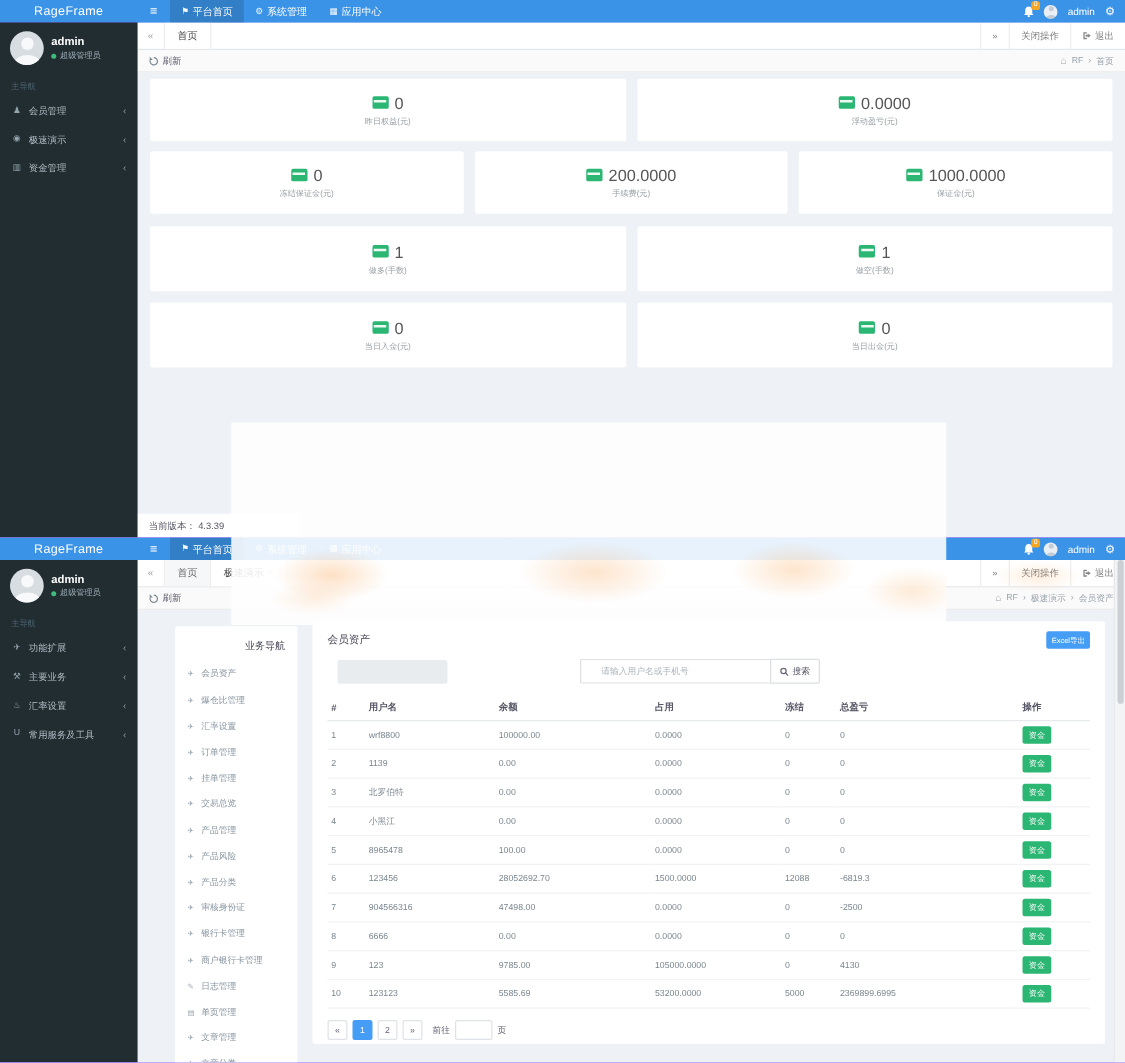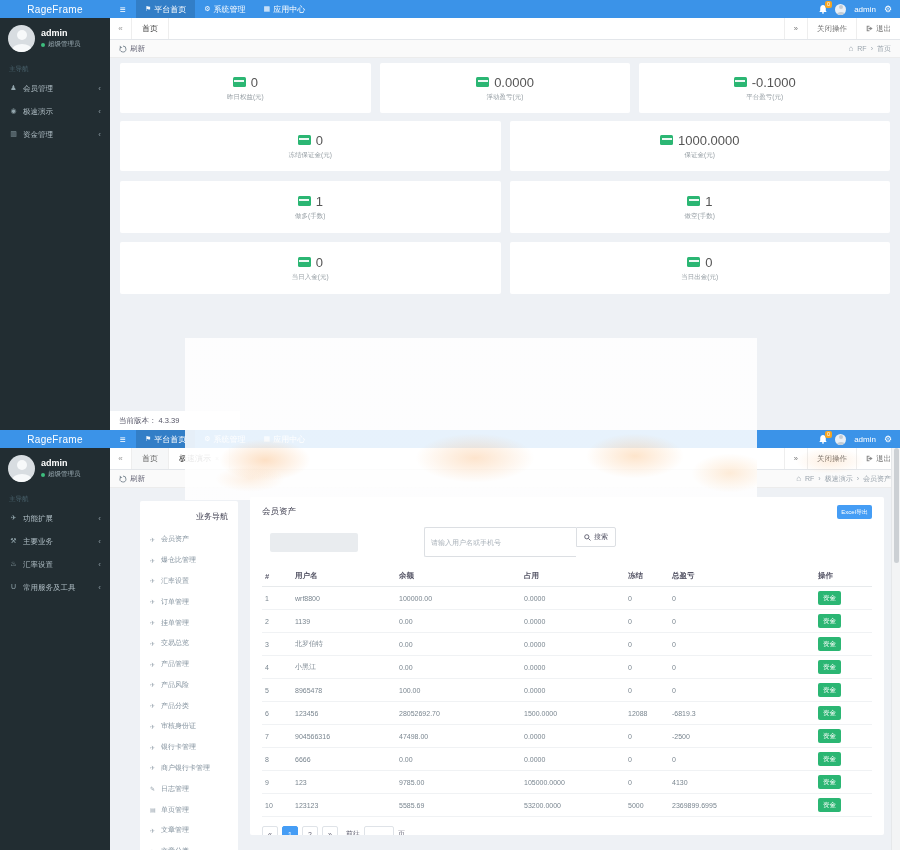--- a/index.html
+++ b/index.html
@@ -73,21 +73,21 @@
   .biz-ico { font-size:6px; color:#9aa6b0; width:7px; flex:none; }
 
   
   .maincard { position:absolute; left:140px; top:9px; right:16px; bottom:15px; background:#fff; border-radius:2px; padding:8px 12px; overflow:hidden; }
   .mc-head { display:flex; align-items:center; }
   .mc-title { font-size:8.5px; color:#445; }
   .excel-btn { margin-left:auto; background:#459df5; color:#fff; font-size:6px; padding:2.5px 4px; border-radius:2px; border:none; cursor:pointer; }
   .mc-controls { display:flex; align-items:center; margin-top:8px; }
   .select-ph { width:88px; height:19px; background:#e9ecef; border-radius:2px; margin-left:8px; }
   .search-group { display:flex; margin-left:66px; }
-  .search-input { width:152px; height:30px; border:1px solid #dcdfe3; border-right:none; font-size:7px; padding:0 6px; color:#556; border-radius:2px 0 0 2px; outline:none; }
+  .search-input { width:152px; height:20px; border:1px solid #dcdfe3; border-right:none; font-size:7px; padding:0 16px; color:#556; border-radius:2px 0 0 2px; outline:none;margin-left:40px; }
   .search-input::placeholder { color:#aab2ba; }
   .search-btn { height:20px; border:1px solid #dcdfe3; background:#fff; font-size:7px; color:#556; padding:0 7px; border-radius:0 2px 2px 0; display:flex; align-items:center; gap:3px; cursor:pointer; }
   .asset-table { width:100%; border-collapse:collapse; margin-top:9px; table-layout:fixed; }
   .asset-table th { font-size:7.5px; color:#556; text-align:left; padding:5px 3px; border-bottom:1px solid #e7eaec; font-weight:bold; }
   .asset-table td { font-size:7px; color:#7a8690; padding:4px 3px; border-bottom:1px solid #f0f2f4; overflow:hidden; white-space:nowrap; }
   .fund-btn { background:#2bb673; color:#fff; font-size:6.5px; padding:2.5px 5px; border-radius:2px; border:none; cursor:pointer; }
   .pager { display:flex; align-items:center; gap:4px; margin-top:9px; font-size:7px; color:#667; }
   .page-btn { min-width:16px; height:16px; border:1px solid #dfe3e8; background:#fff; display:flex; align-items:center; justify-content:center; font-size:7px; color:#667; border-radius:2px; padding:0 3px; cursor:pointer; }
   .page-btn.active { background:#459df5; border-color:#459df5; color:#fff; }
   .goto-label { margin-left:4px; }
@@ -220,38 +220,38 @@
           </div>
 
           <div class="card">
             <div class="card-value">
               <span class="cc-icon"></span>
               <span>0.0000</span>
             </div>
             <div class="card-label">浮动盈亏(元)</div>
           </div>
 
-          <div class="card">
-            <div class="card-value">
-              <span class="cc-icon"></span>
-              <span>-0.1000</span>
-            </div>
-            <div class="card-label">平台盈亏(元)</div>
-          </div>
         </div>
       <div class="cards-row r2">
 
           <div class="card">
             <div class="card-value">
               <span class="cc-icon"></span>
               <span>0</span>
             </div>
             <div class="card-label">冻结保证金(元)</div>
           </div>
 
+          <div class="card">
+            <div class="card-value">
+              <span class="cc-icon"></span>
+              <span>200.0000</span>
+            </div>
+            <div class="card-label">手续费(元)</div>
+          </div>
 
           <div class="card">
             <div class="card-value">
               <span class="cc-icon"></span>
               <span>1000.0000</span>
             </div>
             <div class="card-label">保证金(元)</div>
           </div>
         </div>
       <div class="cards-row r3">

